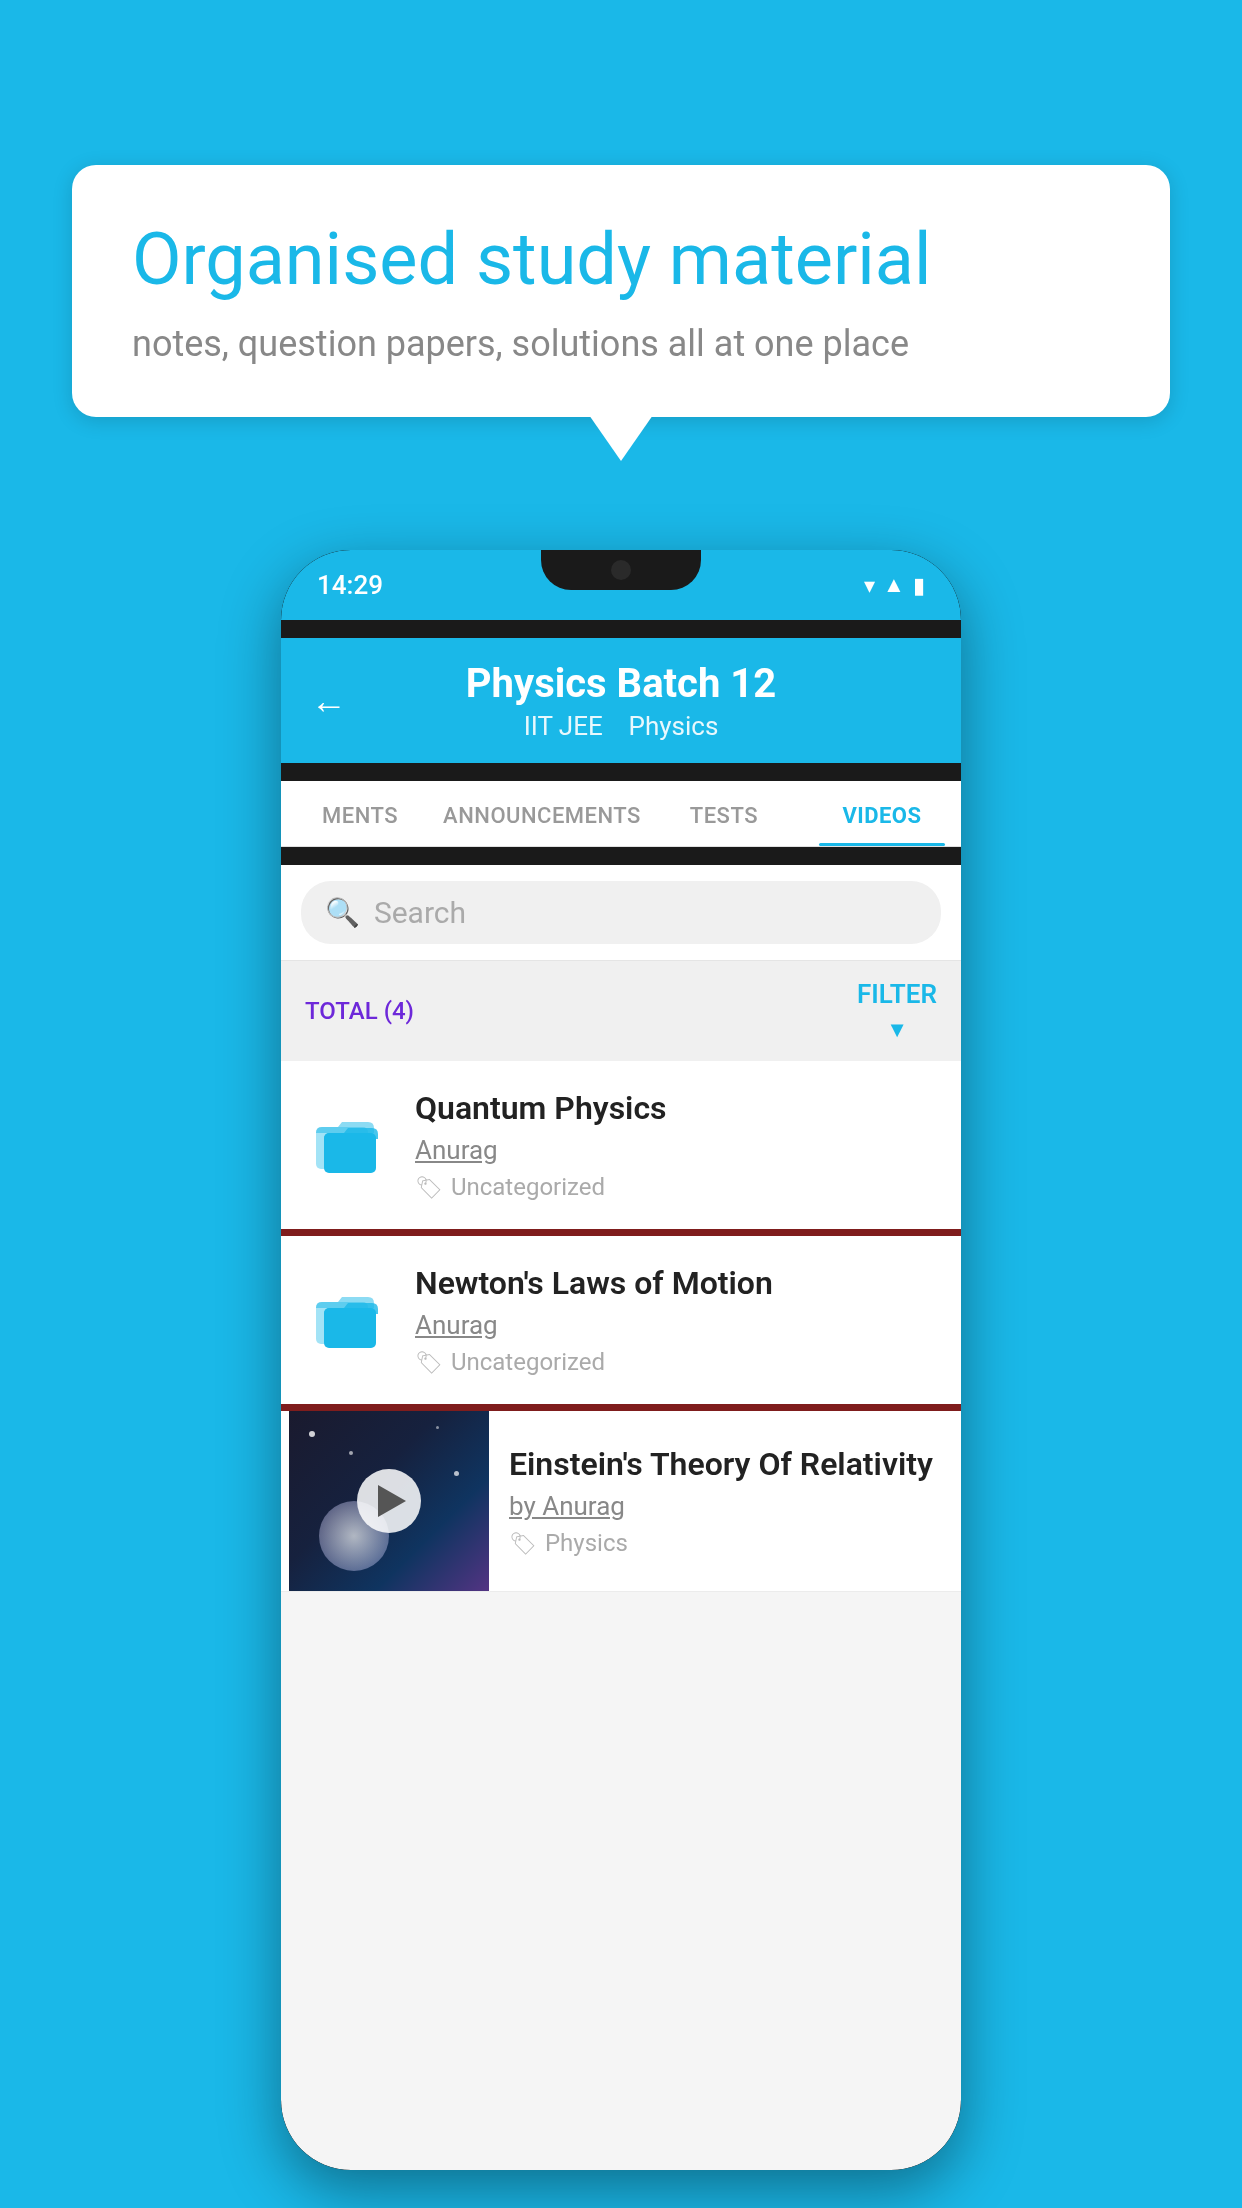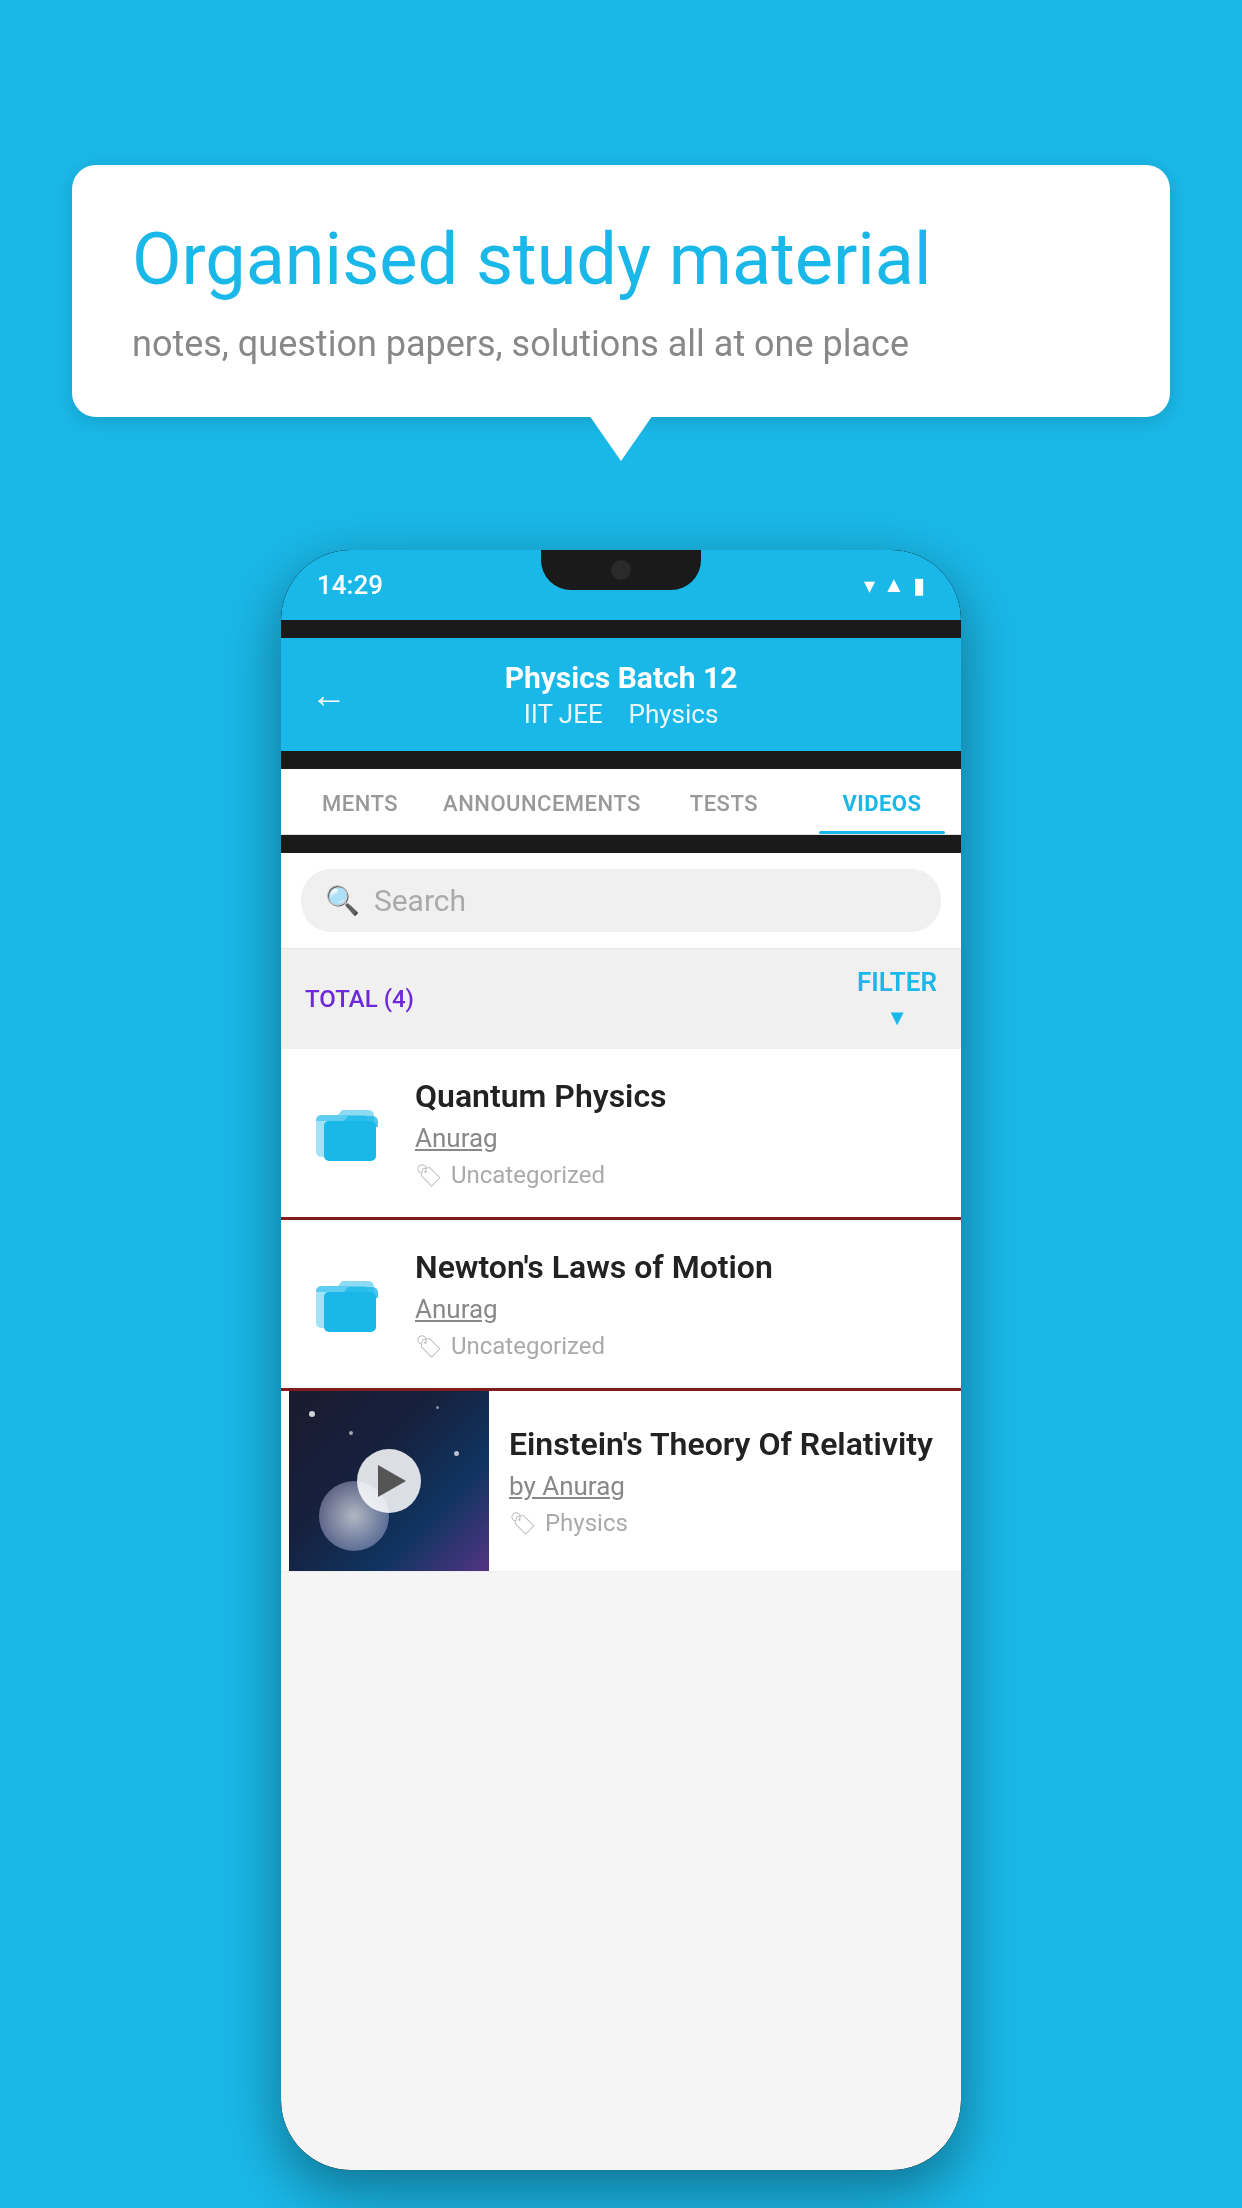--- a/index.html
+++ b/index.html
@@ -130,21 +130,21 @@
       left: 30px;
       color: white;
       font-size: 36px;
       cursor: pointer;
     }
     .header-title-group {
       text-align: center;
     }
     .header-title {
       color: white;
-      font-size: 30px;
+      font-size: 40px;
       font-weight: 700;
     }
     .header-subtitle {
       color: rgba(255,255,255,0.9);
       font-size: 26px;
       margin-top: 4px;
     }
 
     
     .tab-bar {
@@ -239,21 +239,21 @@
     }
 
     
     .video-list {
       background: white;
     }
     .video-item {
       display: flex;
       align-items: center;
       padding: 28px 24px;
-      border-bottom: 3px solid #7f1d1d;
+      border-bottom: 7px solid #7f1d1d;
       gap: 20px;
       cursor: pointer;
     }
     .video-icon {
       width: 90px;
       height: 90px;
       display: flex;
       align-items: center;
       justify-content: center;
       flex-shrink: 0;

